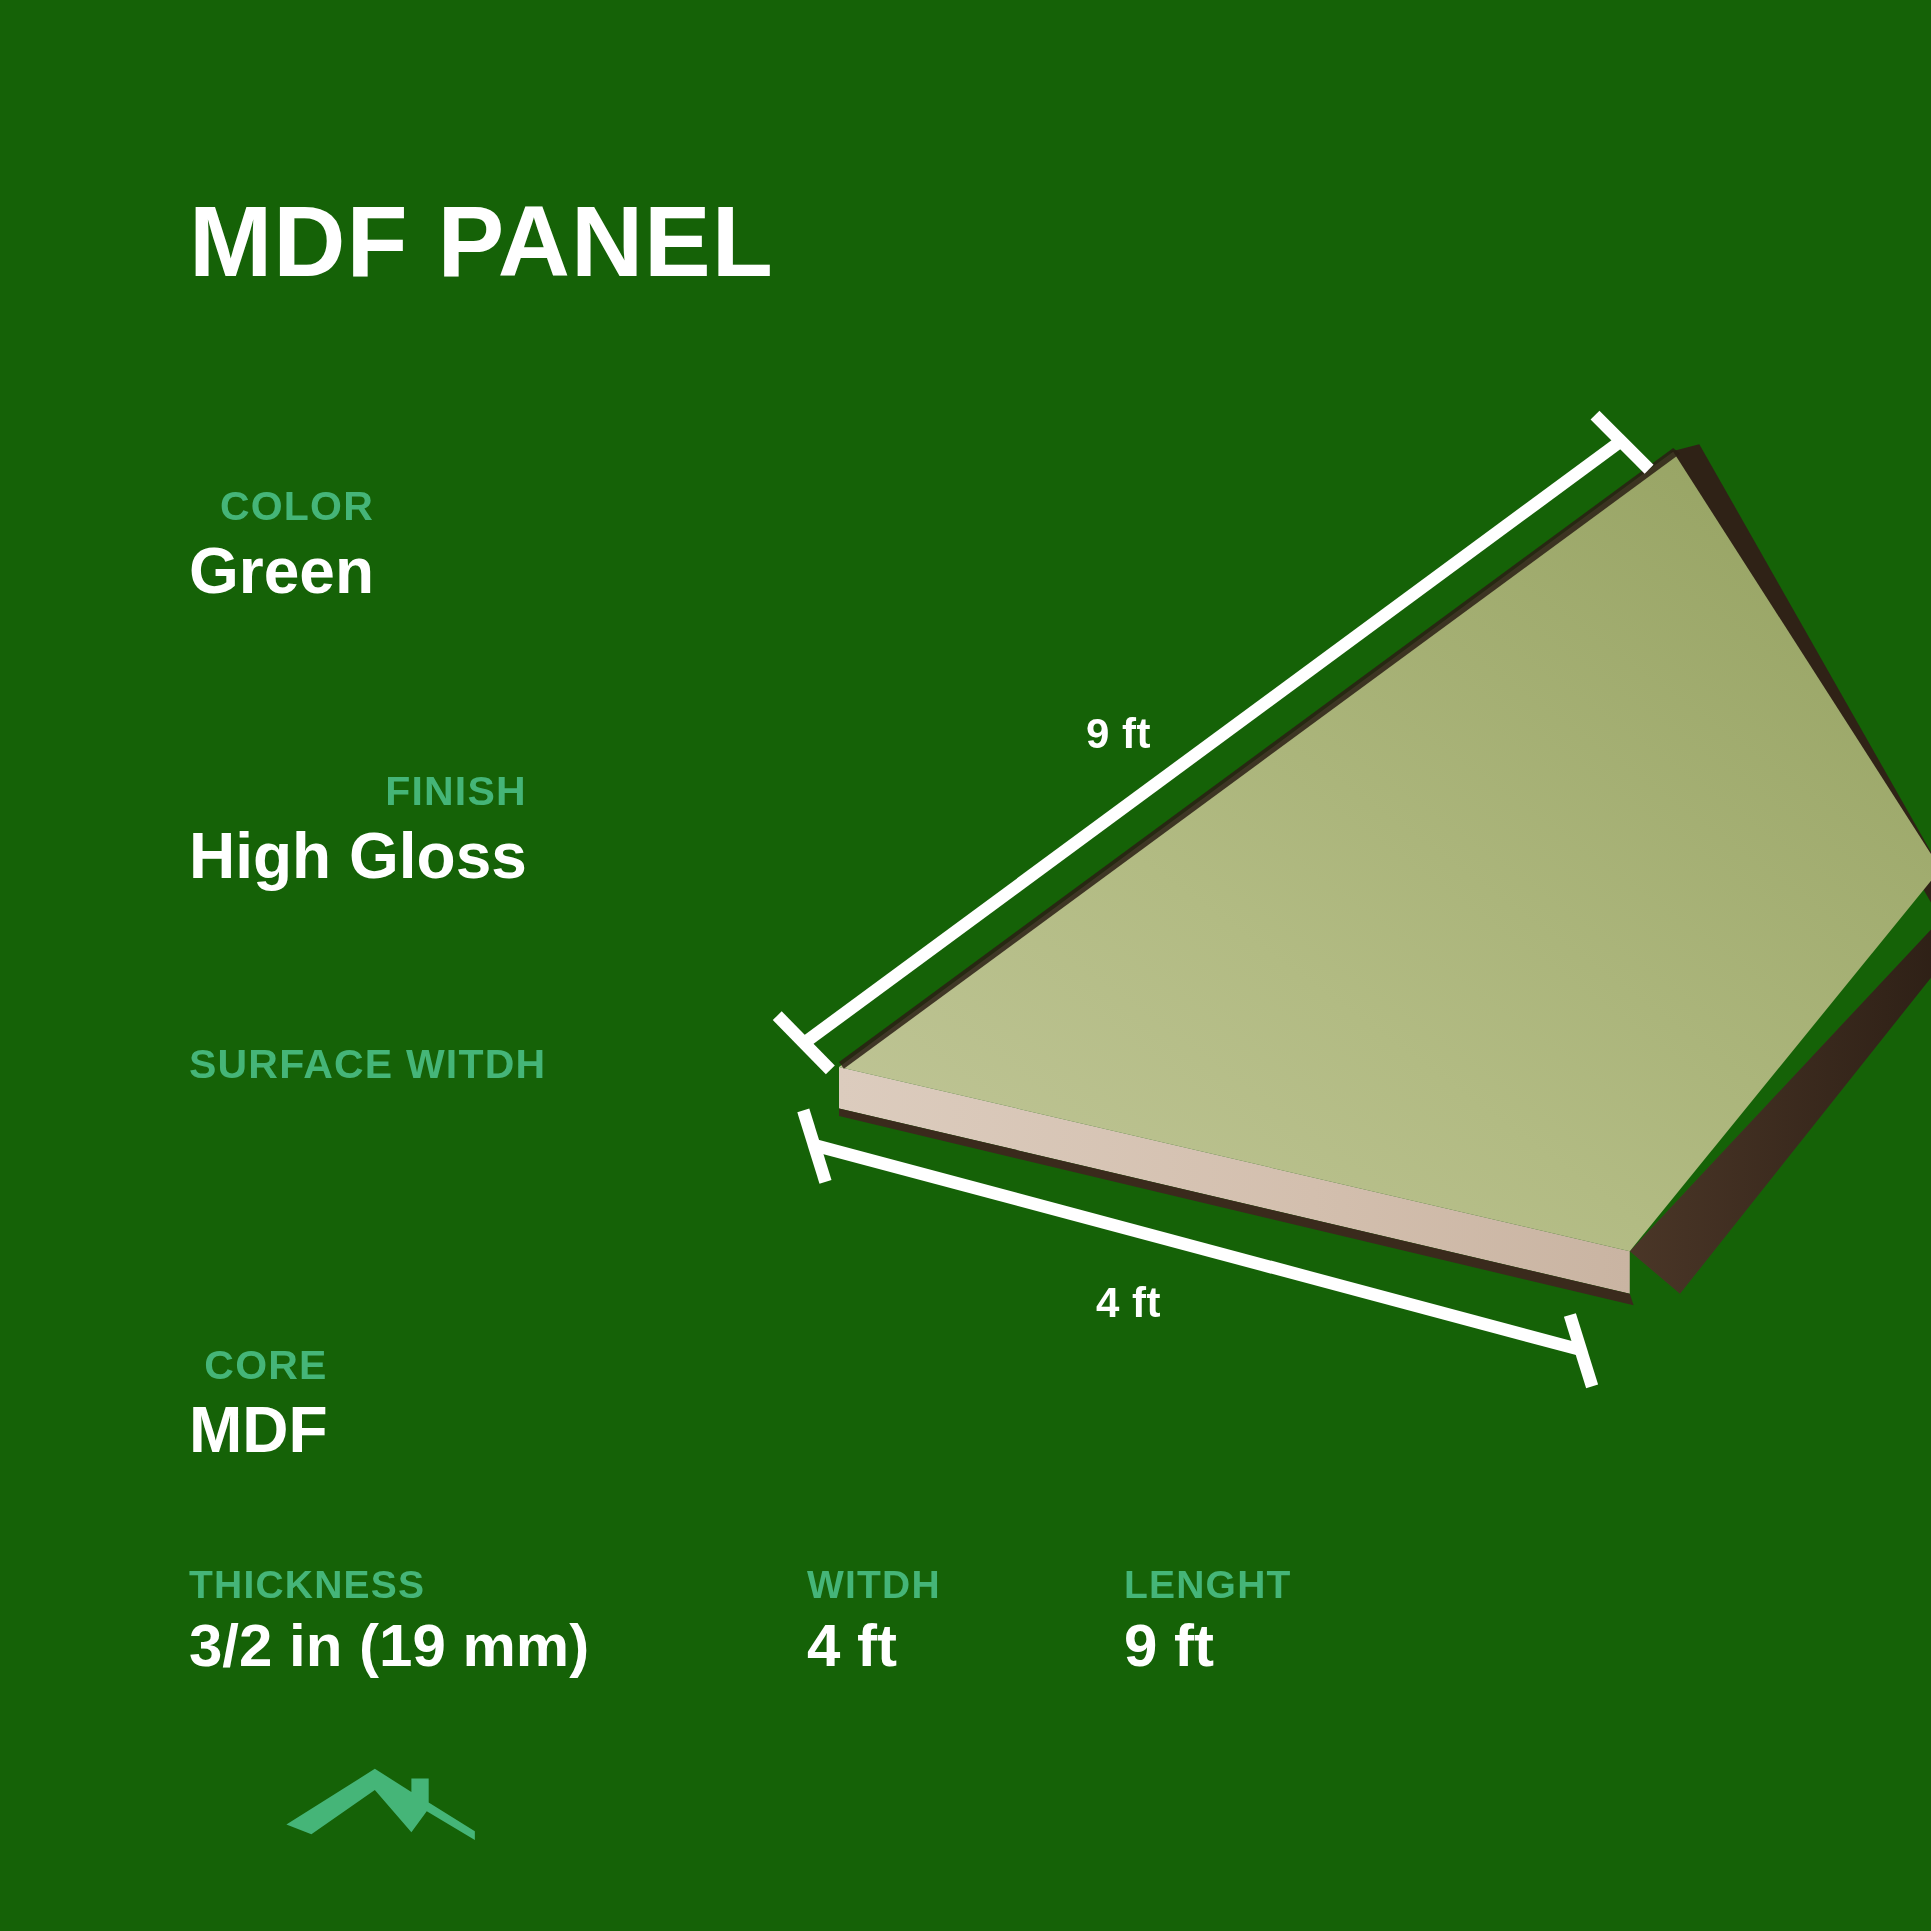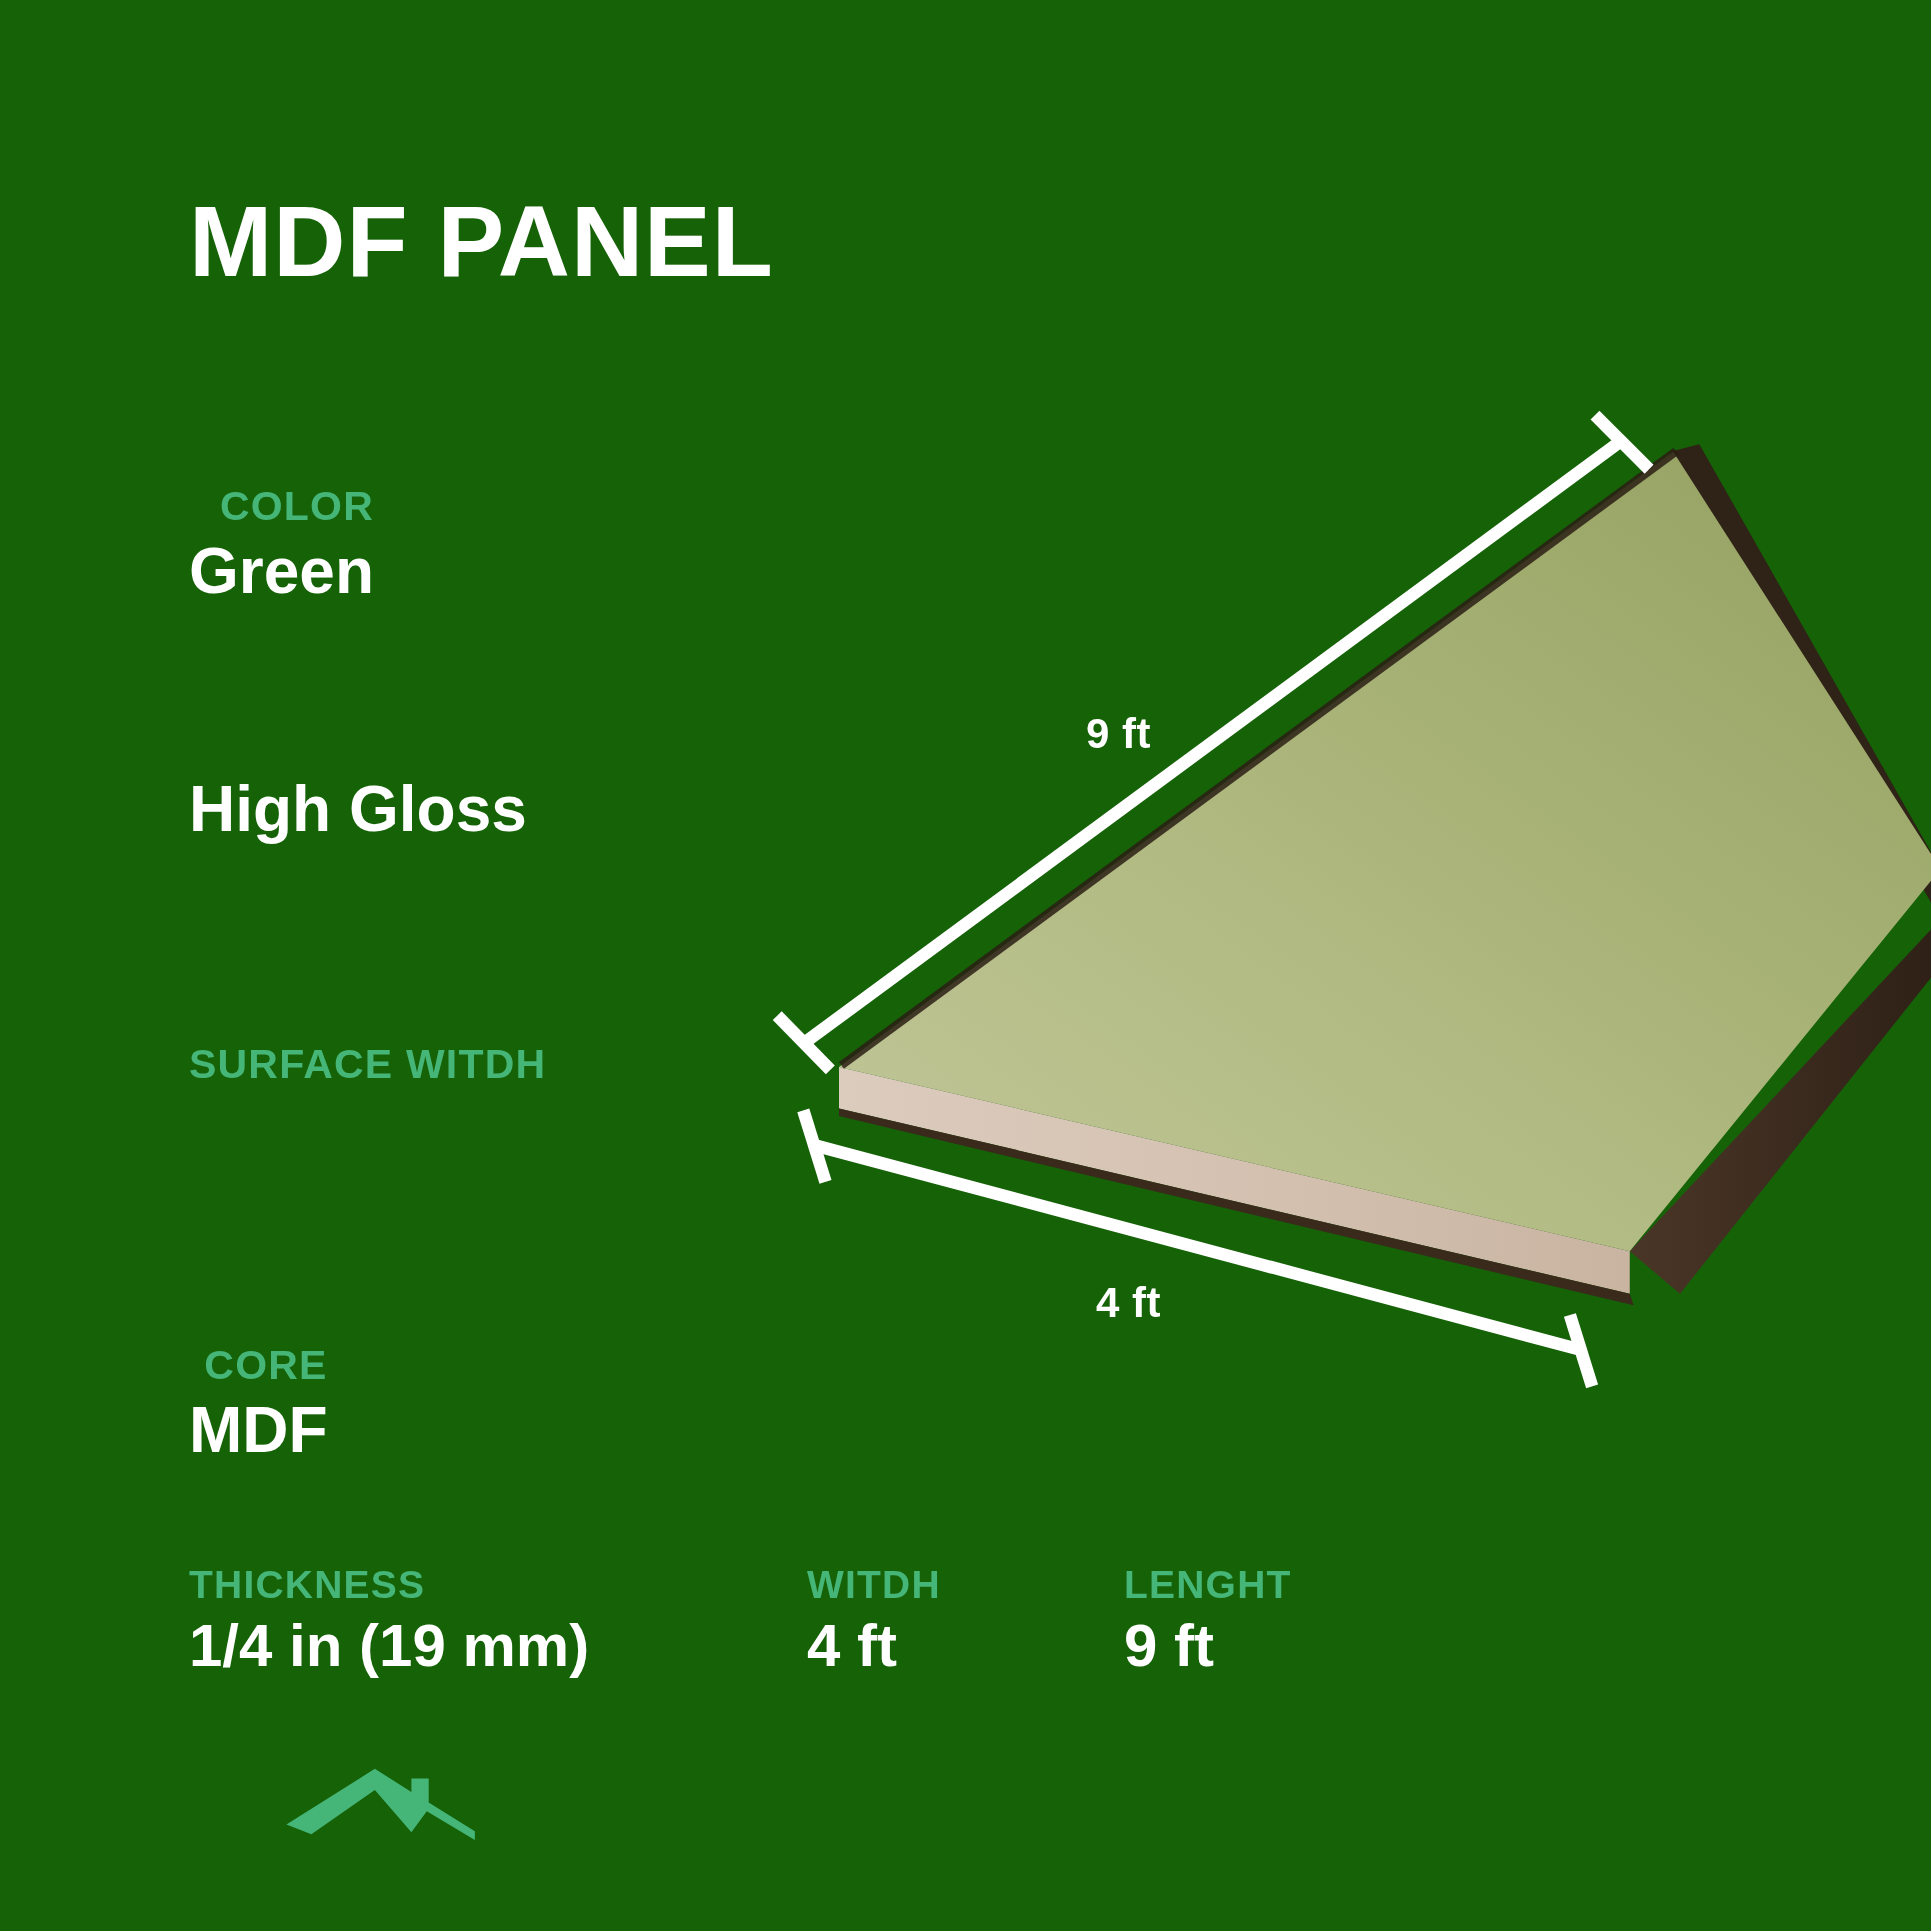--- a/index.html
+++ b/index.html
@@ -182,36 +182,37 @@
   <div style="position:absolute;left:1096px;top:1279px;font-size:42px;font-weight:700;color:#ffffff;letter-spacing:0.5px;">4 ft</div>
 
   <div id="title">MDF PANEL</div>
 
   <div class="spec" id="spec-color">
     <div class="spec-label">COLOR</div>
     <div class="spec-value">Green</div>
   </div>
 
   <div class="spec" id="spec-finish">
+    <div class="spec-label">FINISH</div>
     <div class="spec-value">High Gloss</div>
   </div>
 
   <div class="spec" id="spec-surface">
     <div class="spec-label">SURFACE WITDH</div>
   </div>
 
   <div class="spec" id="spec-core">
     <div class="spec-label">CORE</div>
     <div class="spec-value">MDF</div>
   </div>
 
   <div id="dims-row">
     <div class="dim-col" id="dim-thickness">
       <div class="dim-label">THICKNESS</div>
-      <div class="dim-value">1/4 in (19 mm)</div>
+      <div class="dim-value">3/2 in (19 mm)</div>
     </div>
     <div class="dim-col" id="dim-width">
       <div class="dim-label">WITDH</div>
       <div class="dim-value">4 ft</div>
     </div>
     <div class="dim-col" id="dim-length">
       <div class="dim-label">LENGHT</div>
       <div class="dim-value">9 ft</div>
     </div>
   </div>

